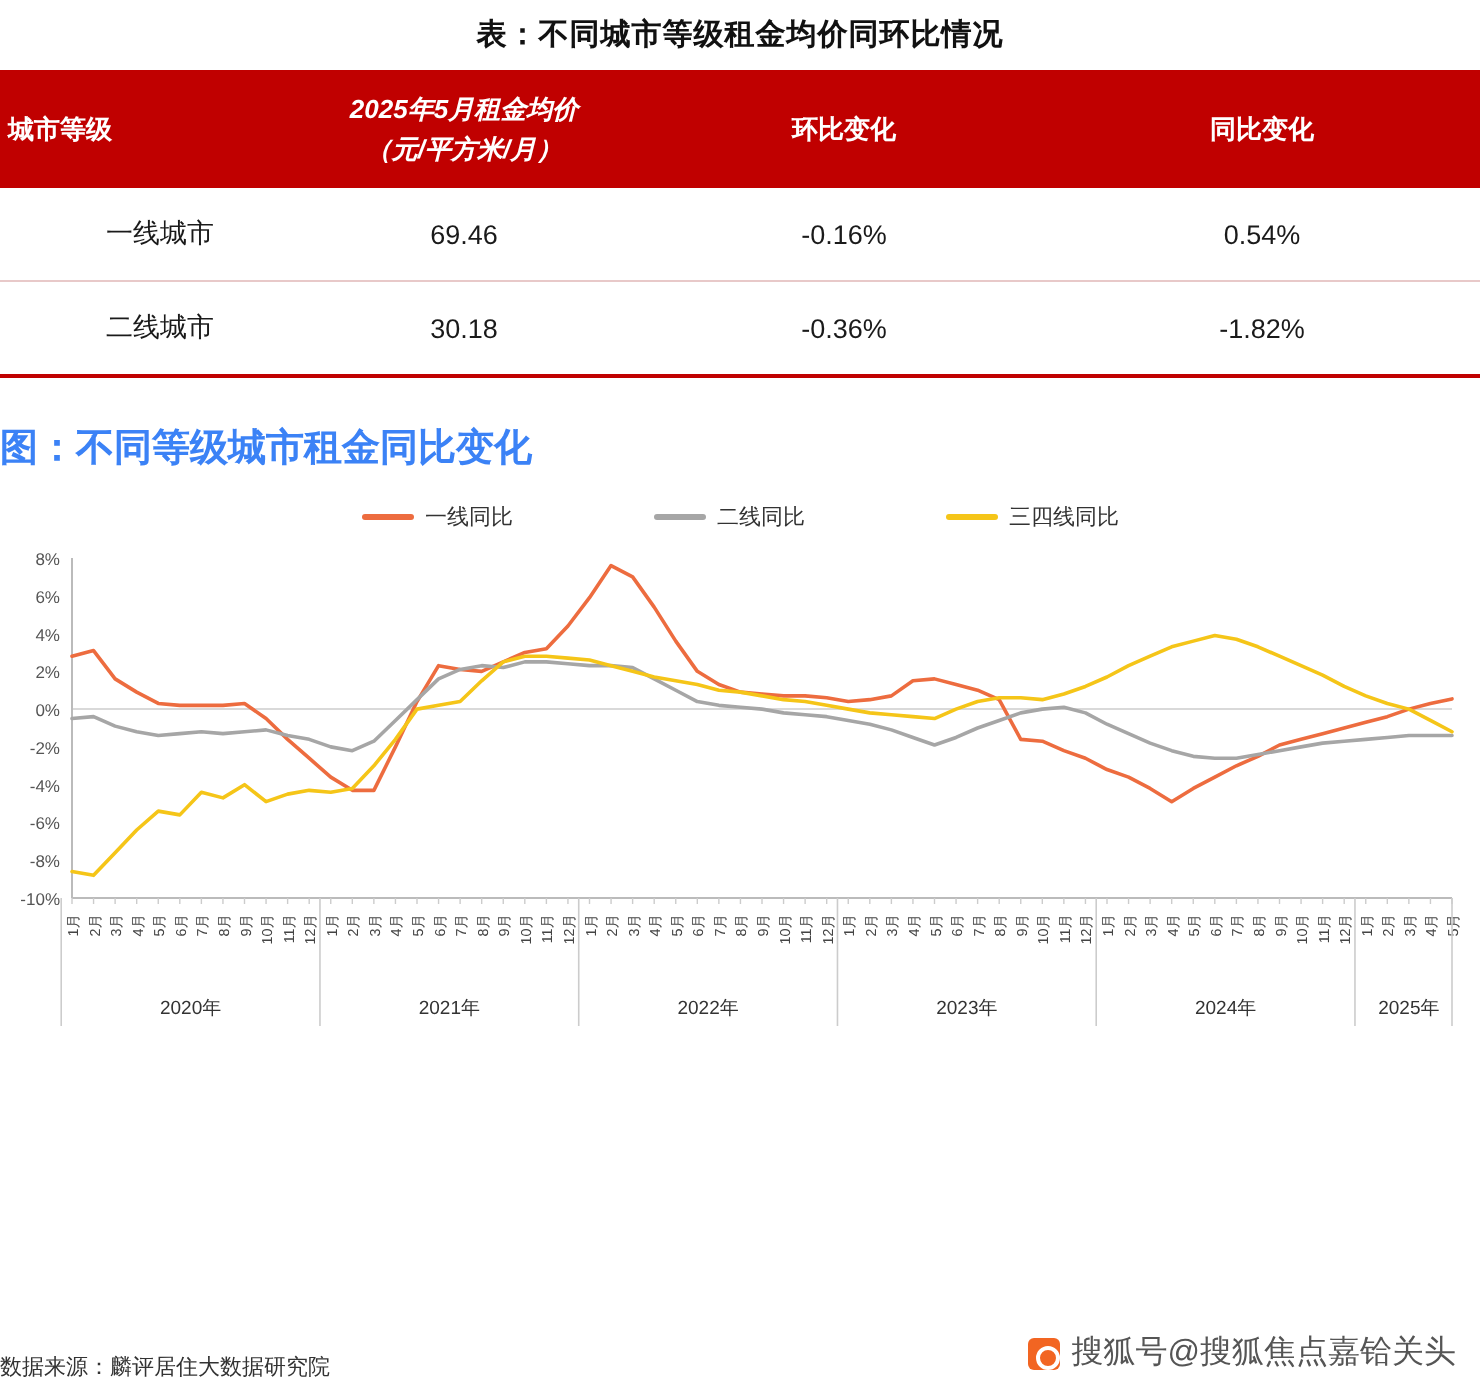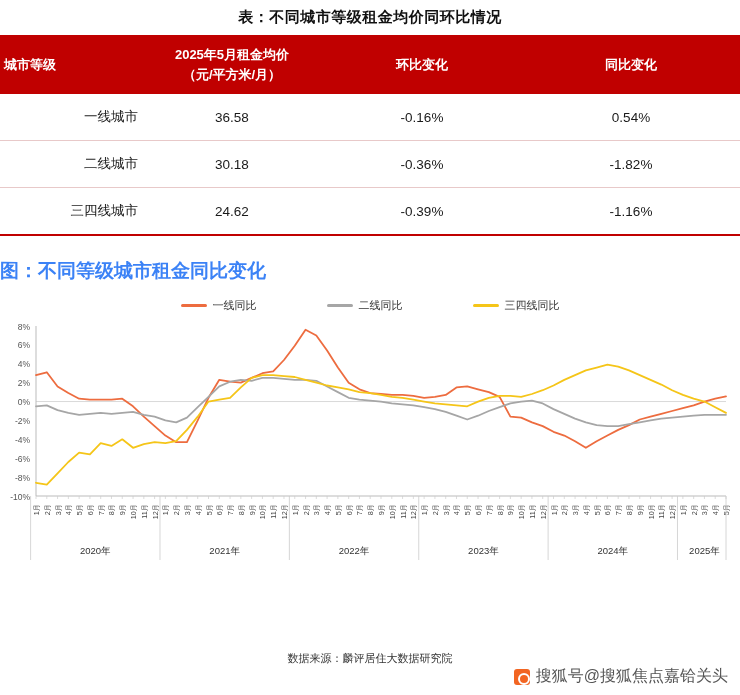--- a/index.html
+++ b/index.html
@@ -31,31 +31,31 @@
     background:#c00000;
     color:#ffffff;
     font-size:13px;
     font-weight:bold;
     padding:10px 4px;
     line-height:1.5;
     text-align:center;
     vertical-align:middle;
   }
   table.rent-table th.col1 { text-align:left; width:142px;}
-  table.rent-table th.col2 { width:180px; }
+  table.rent-table th.col2 { width:180px;font-style:italic; }
   table.rent-table th.col3 { width:200px; }
   table.rent-table th.col4 { width:218px; }
   table.rent-table td {
     font-size:13.5px;
     text-align:center;
     padding:14px 4px;
     border-bottom:1px solid #e8c9c9;
     color:#1a1a1a;
   }
-  table.rent-table td.cat { text-align:right; padding-left:22px;margin-left:12px; }
+  table.rent-table td.cat { text-align:center; padding-left:22px;margin-left:12px; }
   table.rent-table tr.highlight td { background:#fdeeee; }
   table.rent-table tr:last-child td { border-bottom:2px solid #c00000; }
 
   .chart-title {
     text-align:left;
     font-size:19px;
     font-weight:bold;
     color:#3b82f6;
     margin-top:22px;
     margin-bottom:4px;
@@ -74,22 +74,22 @@
     gap:70px;
     font-size:11px;
     color:#333;
   }
   .legend-item { display:flex; align-items:center; gap:6px; }
   .legend-swatch { width:26px; height:3px; display:inline-block; border-radius:2px;}
 
   .source {
     position:absolute;
     left:0; right:0;
-    bottom:29px;
-    text-align:center;
+    bottom:4px;
+    text-align:left;
     font-size:11px;
     color:#333;
   }
   .watermark {
     position:absolute;
     right:12px;
     bottom:8px;
     display:flex;
     align-items:center;
     gap:6px;
@@ -119,35 +119,29 @@
         <div>2025年5月租金均价</div>
         <div>（元/平方米/月）</div>
       </th>
       <th class="col3">环比变化</th>
       <th class="col4">同比变化</th>
     </tr>
   </thead>
   <tbody>
     <tr>
       <td class="cat">一线城市</td>
-      <td>36.58</td>
+      <td>69.46</td>
       <td>-0.16%</td>
       <td>0.54%</td>
     </tr>
     <tr>
       <td class="cat">二线城市</td>
       <td>30.18</td>
       <td>-0.36%</td>
       <td>-1.82%</td>
-    </tr>
-    <tr>
-      <td class="cat">三四线城市</td>
-      <td>24.62</td>
-      <td>-0.39%</td>
-      <td>-1.16%</td>
     </tr>
   </tbody>
 </table>
 
 <div class="chart-title">图：不同等级城市租金同比变化</div>
 
 <div class="chart-wrap">
   <div class="legend">
     <div class="legend-item">
       <span class="legend-swatch" style="background:#ed6c3f"></span>

